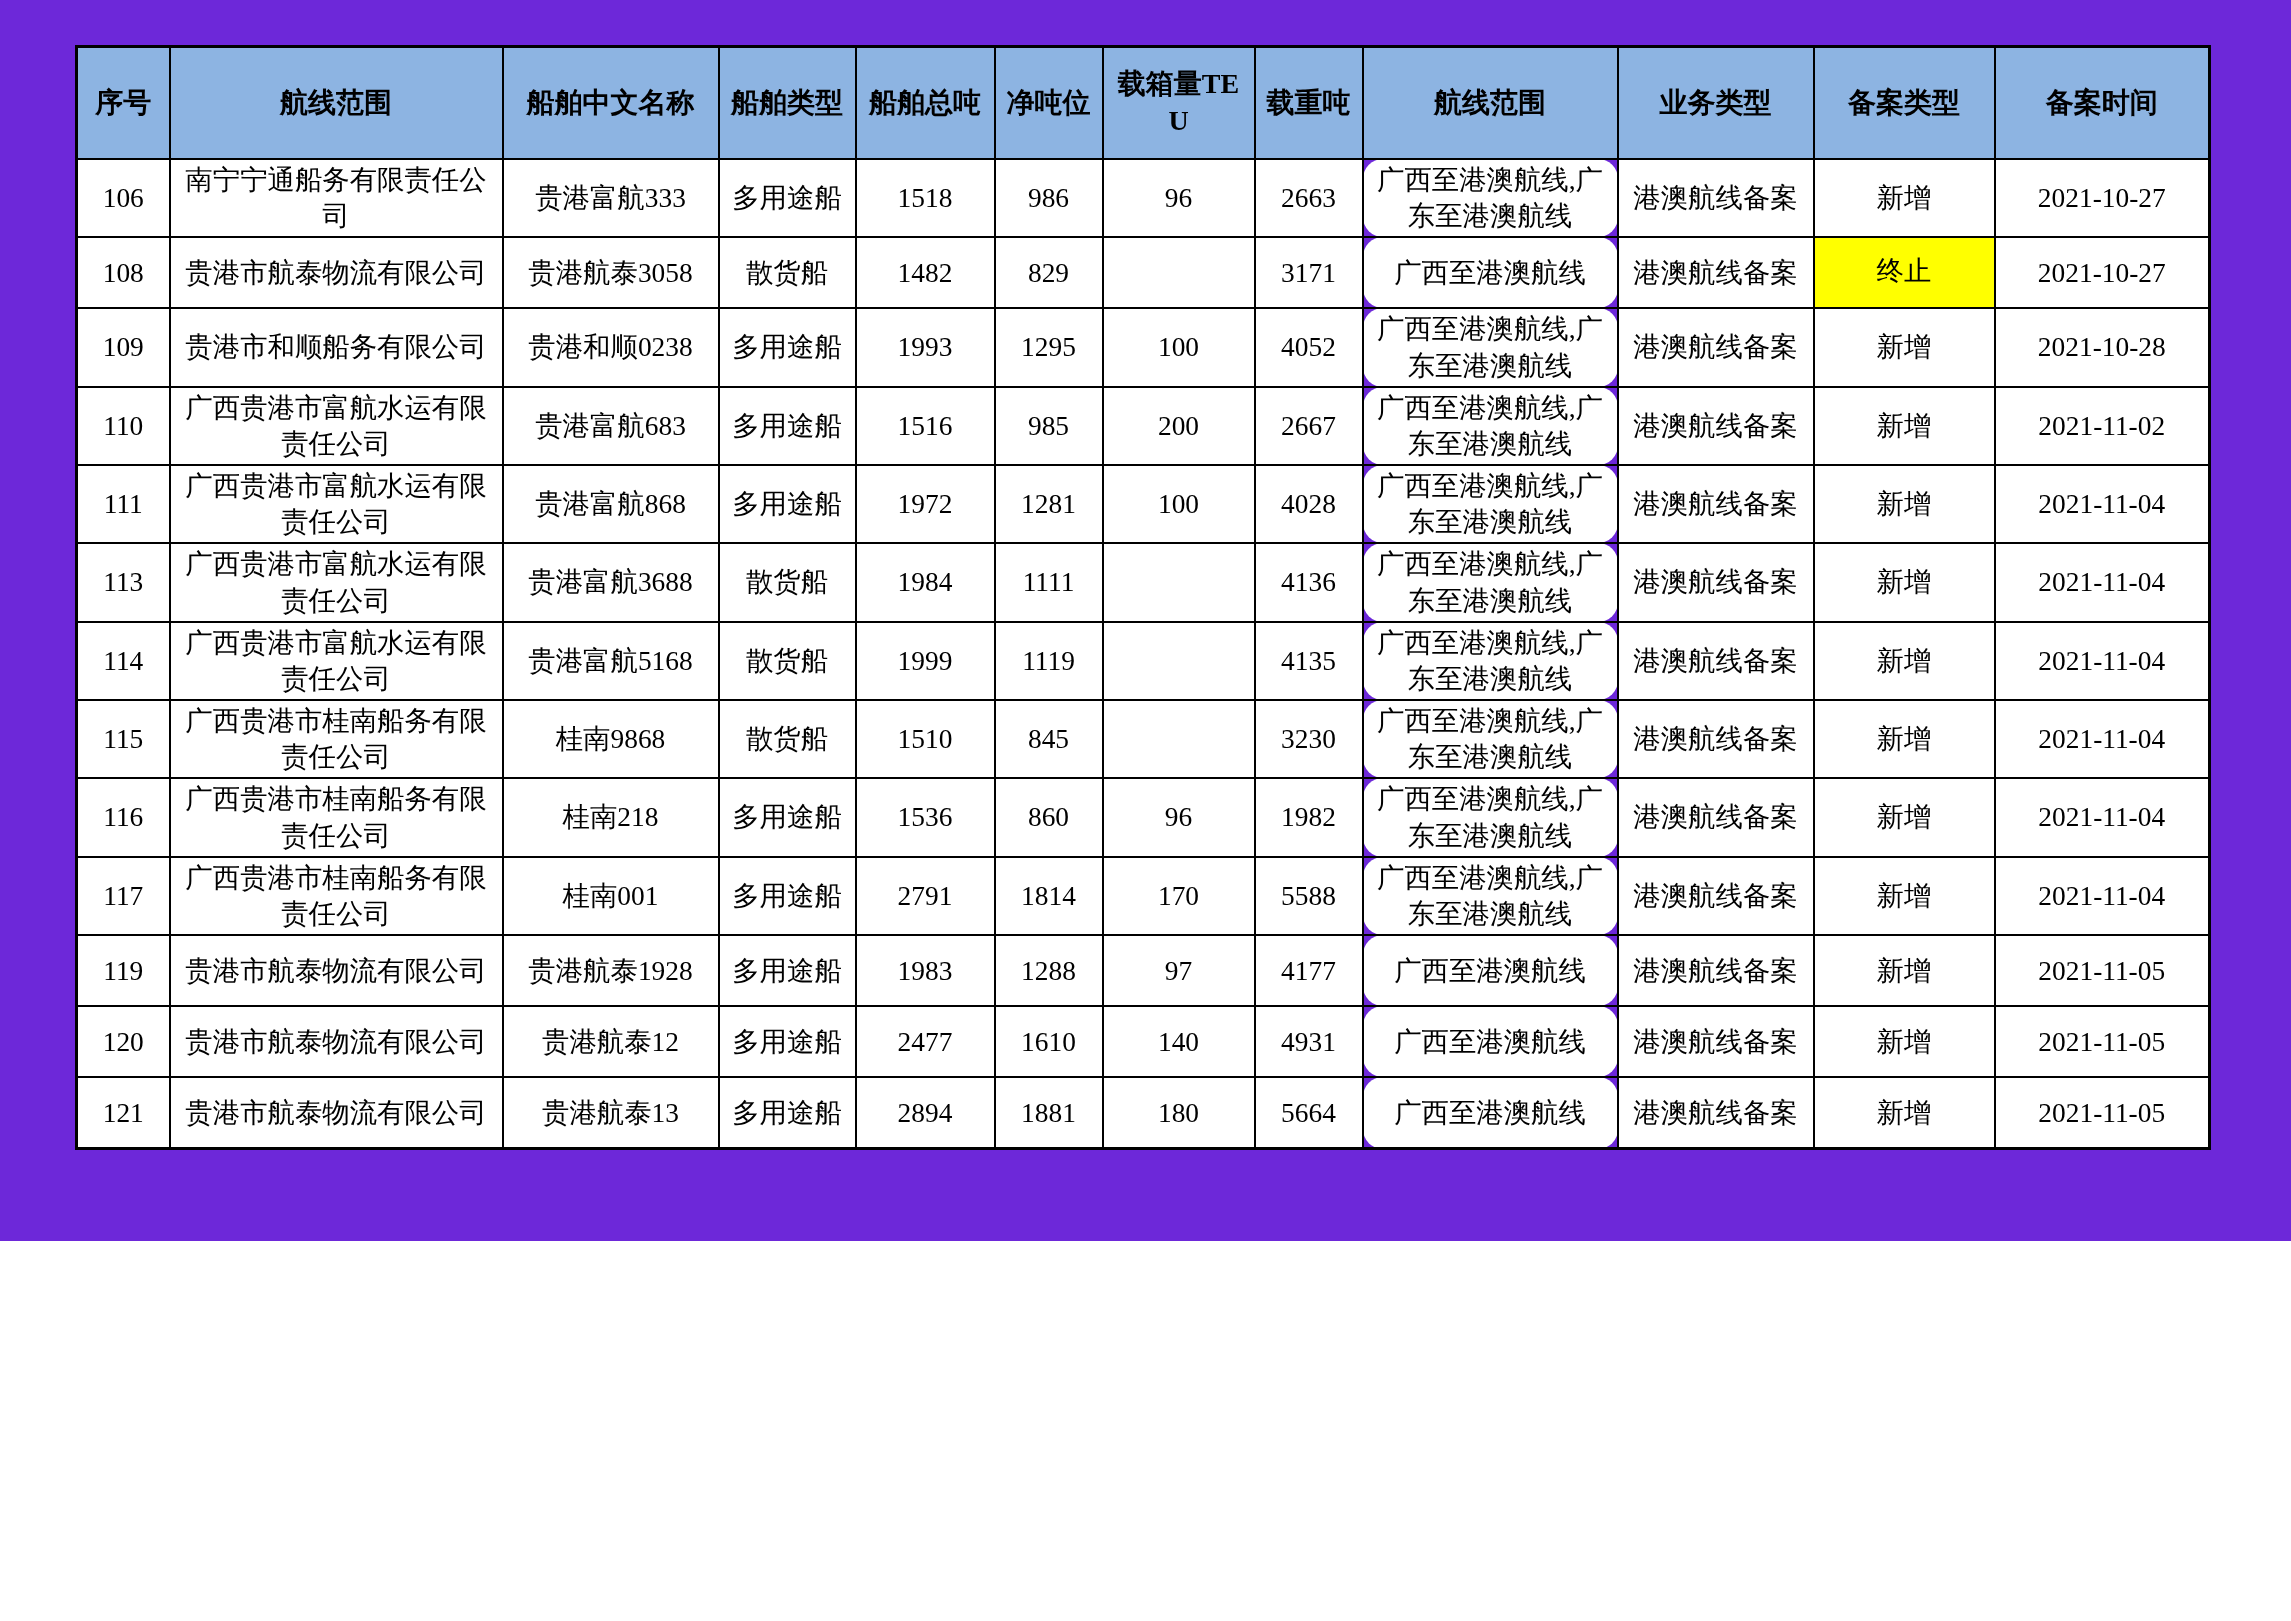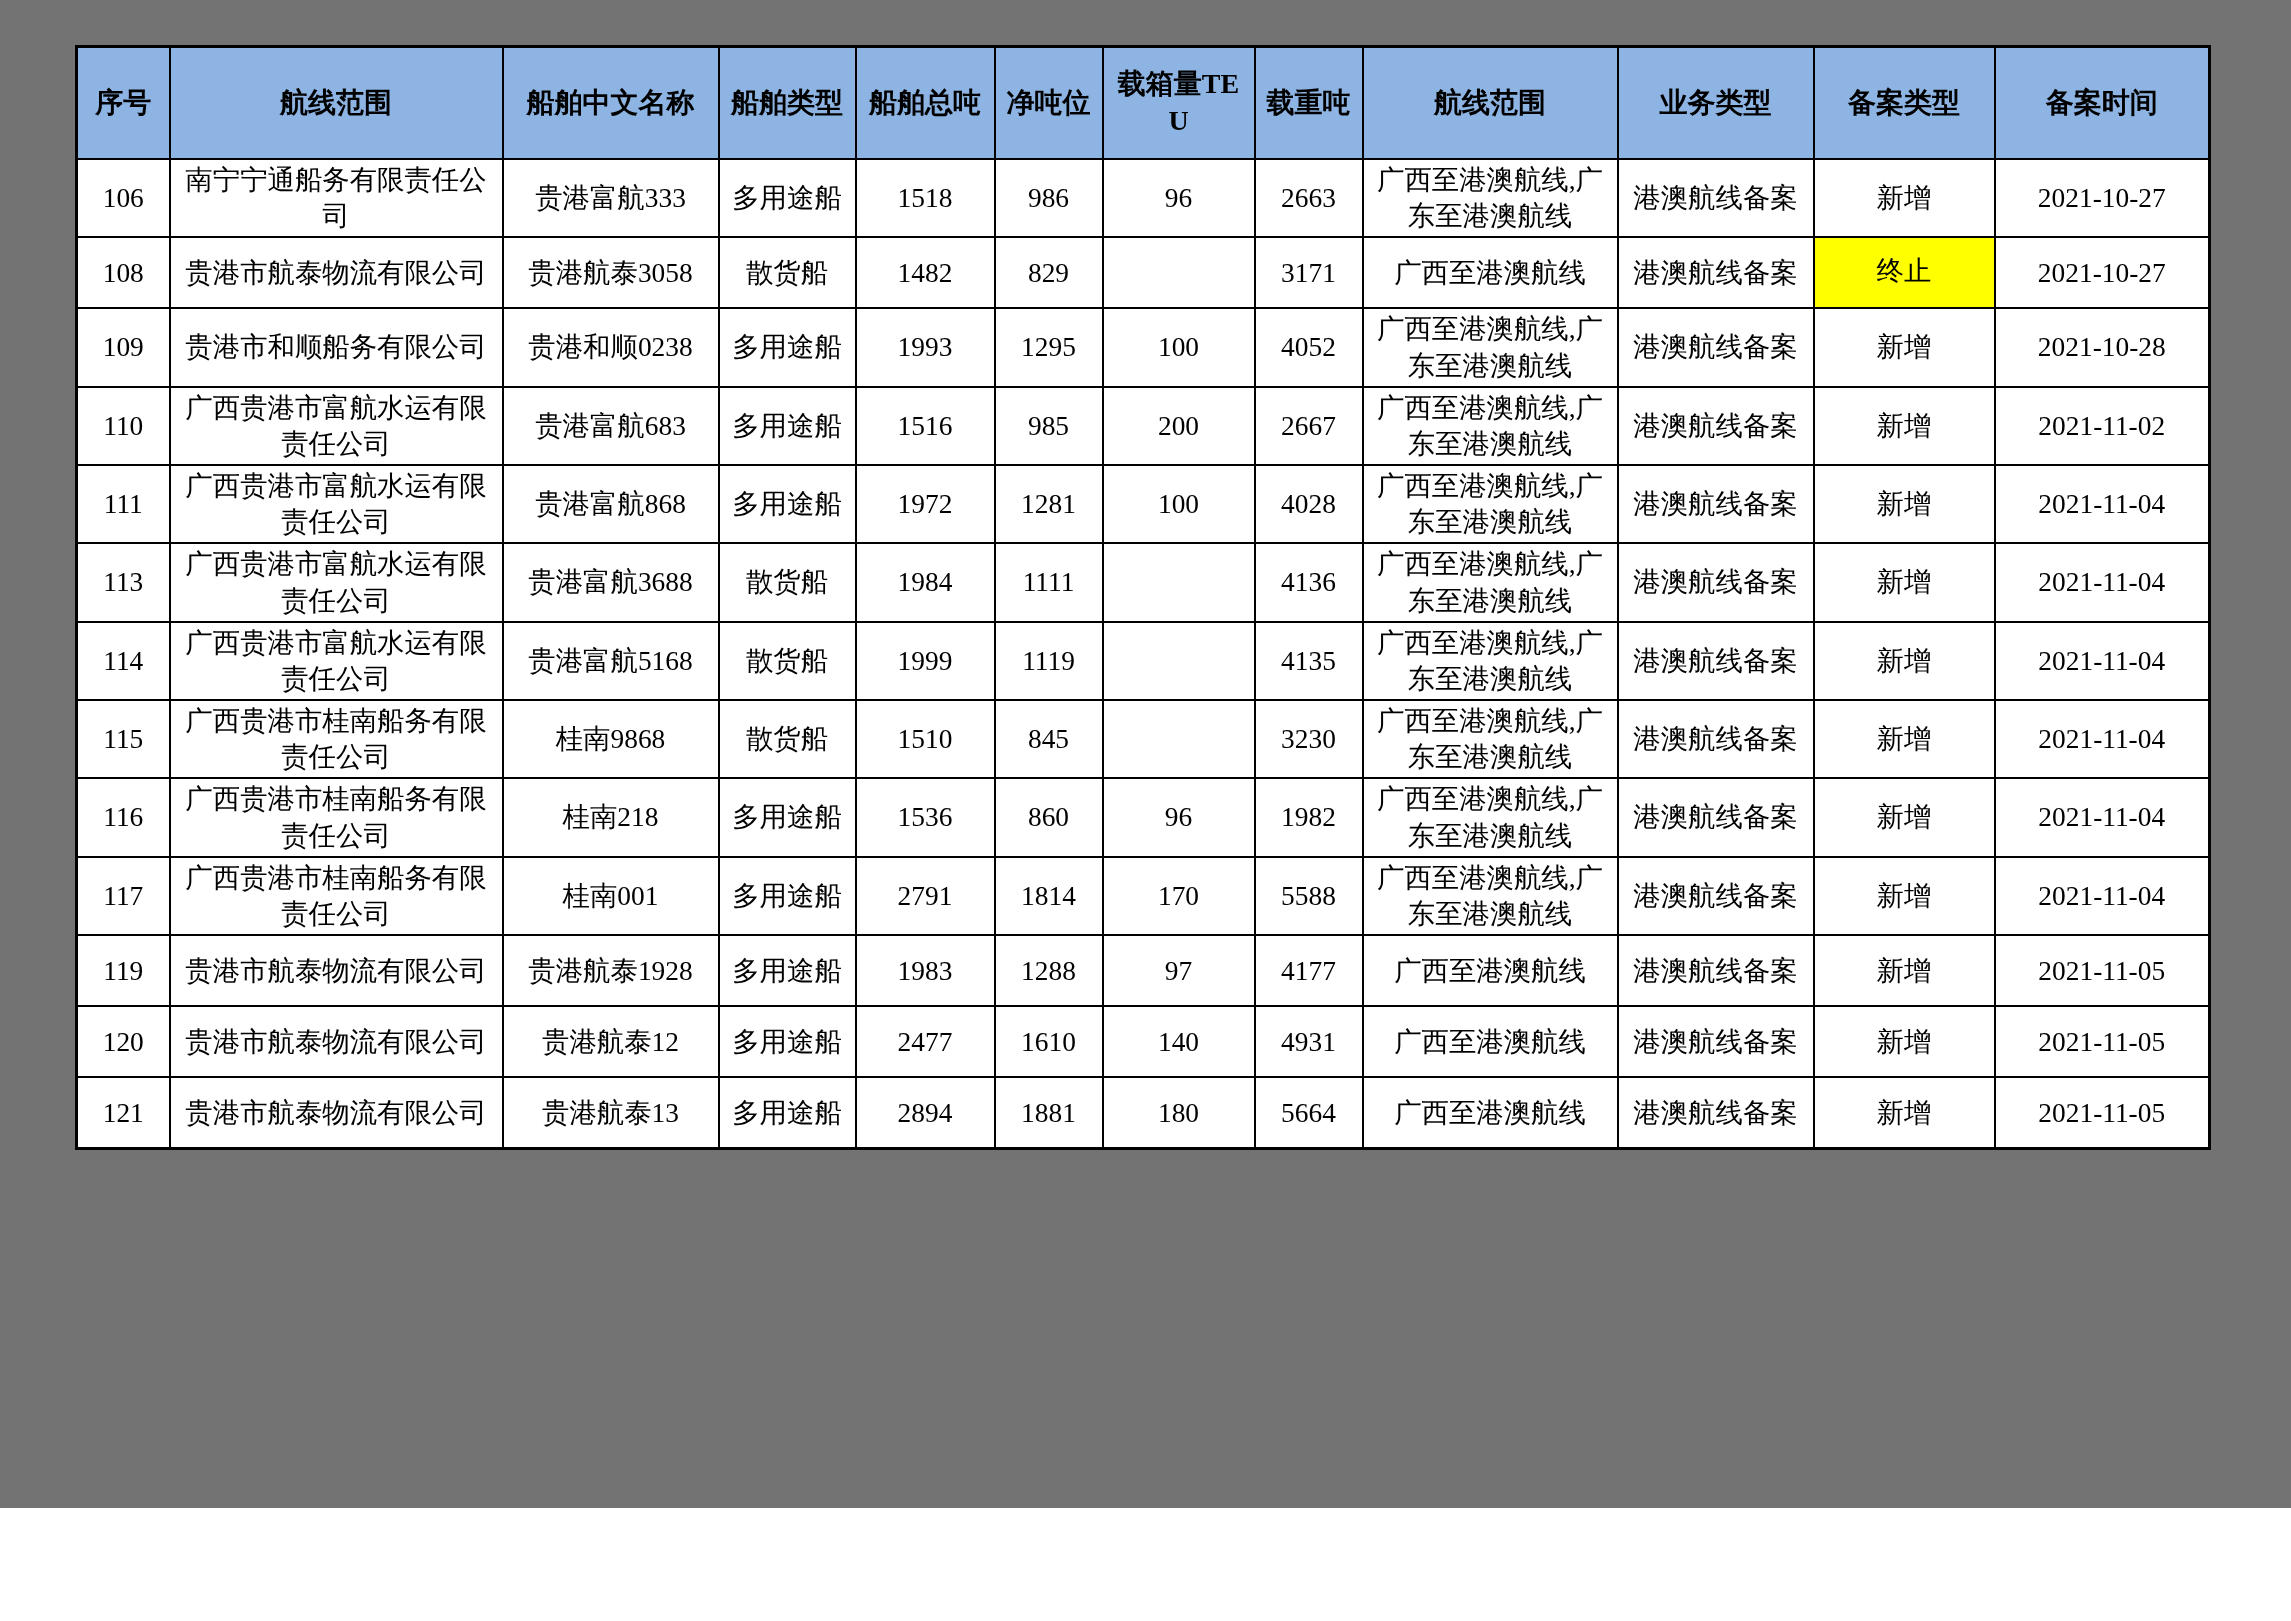--- a/index.html
+++ b/index.html
@@ -10,22 +10,22 @@
   html, body {
     margin: 0;
     padding: 0;
     background: #ffffff;
     font-family: "Liberation Serif", "DejaVu Serif", serif;
     color: #000;
   }
   .page {
     position: relative;
     width: 2292px;
-    height: 1508px;
-    background: #737373;
+    height: 1241px;
+    background: #6d28d9;
     overflow: hidden;
   }
   table.sheet {
     position: absolute;
     left: 75px;
     top: 45px;
     border-collapse: collapse;
     table-layout: fixed;
     width: 2133px;
     border: 3.9px solid var(--grid);
@@ -48,21 +48,21 @@
     height: 106px;
   }
   table.sheet tbody td {
     height: 65px;
     background: #ffffff;
   }
   table.sheet tbody td.hl {
     background: var(--highlight-bg);
     font-family: Liberation Mono, monospace;
   }
-  td.c-route { padding: 2px 3.9px; }
+  td.c-route { padding: 2px 3.9px; border-radius: 20px; }
 </style>
 </head>
 <body>
 
 <div class="page">
   <table class="sheet">
     <colgroup>
       <col style="width:93px">
       <col style="width:333px">
       <col style="width:216px">

